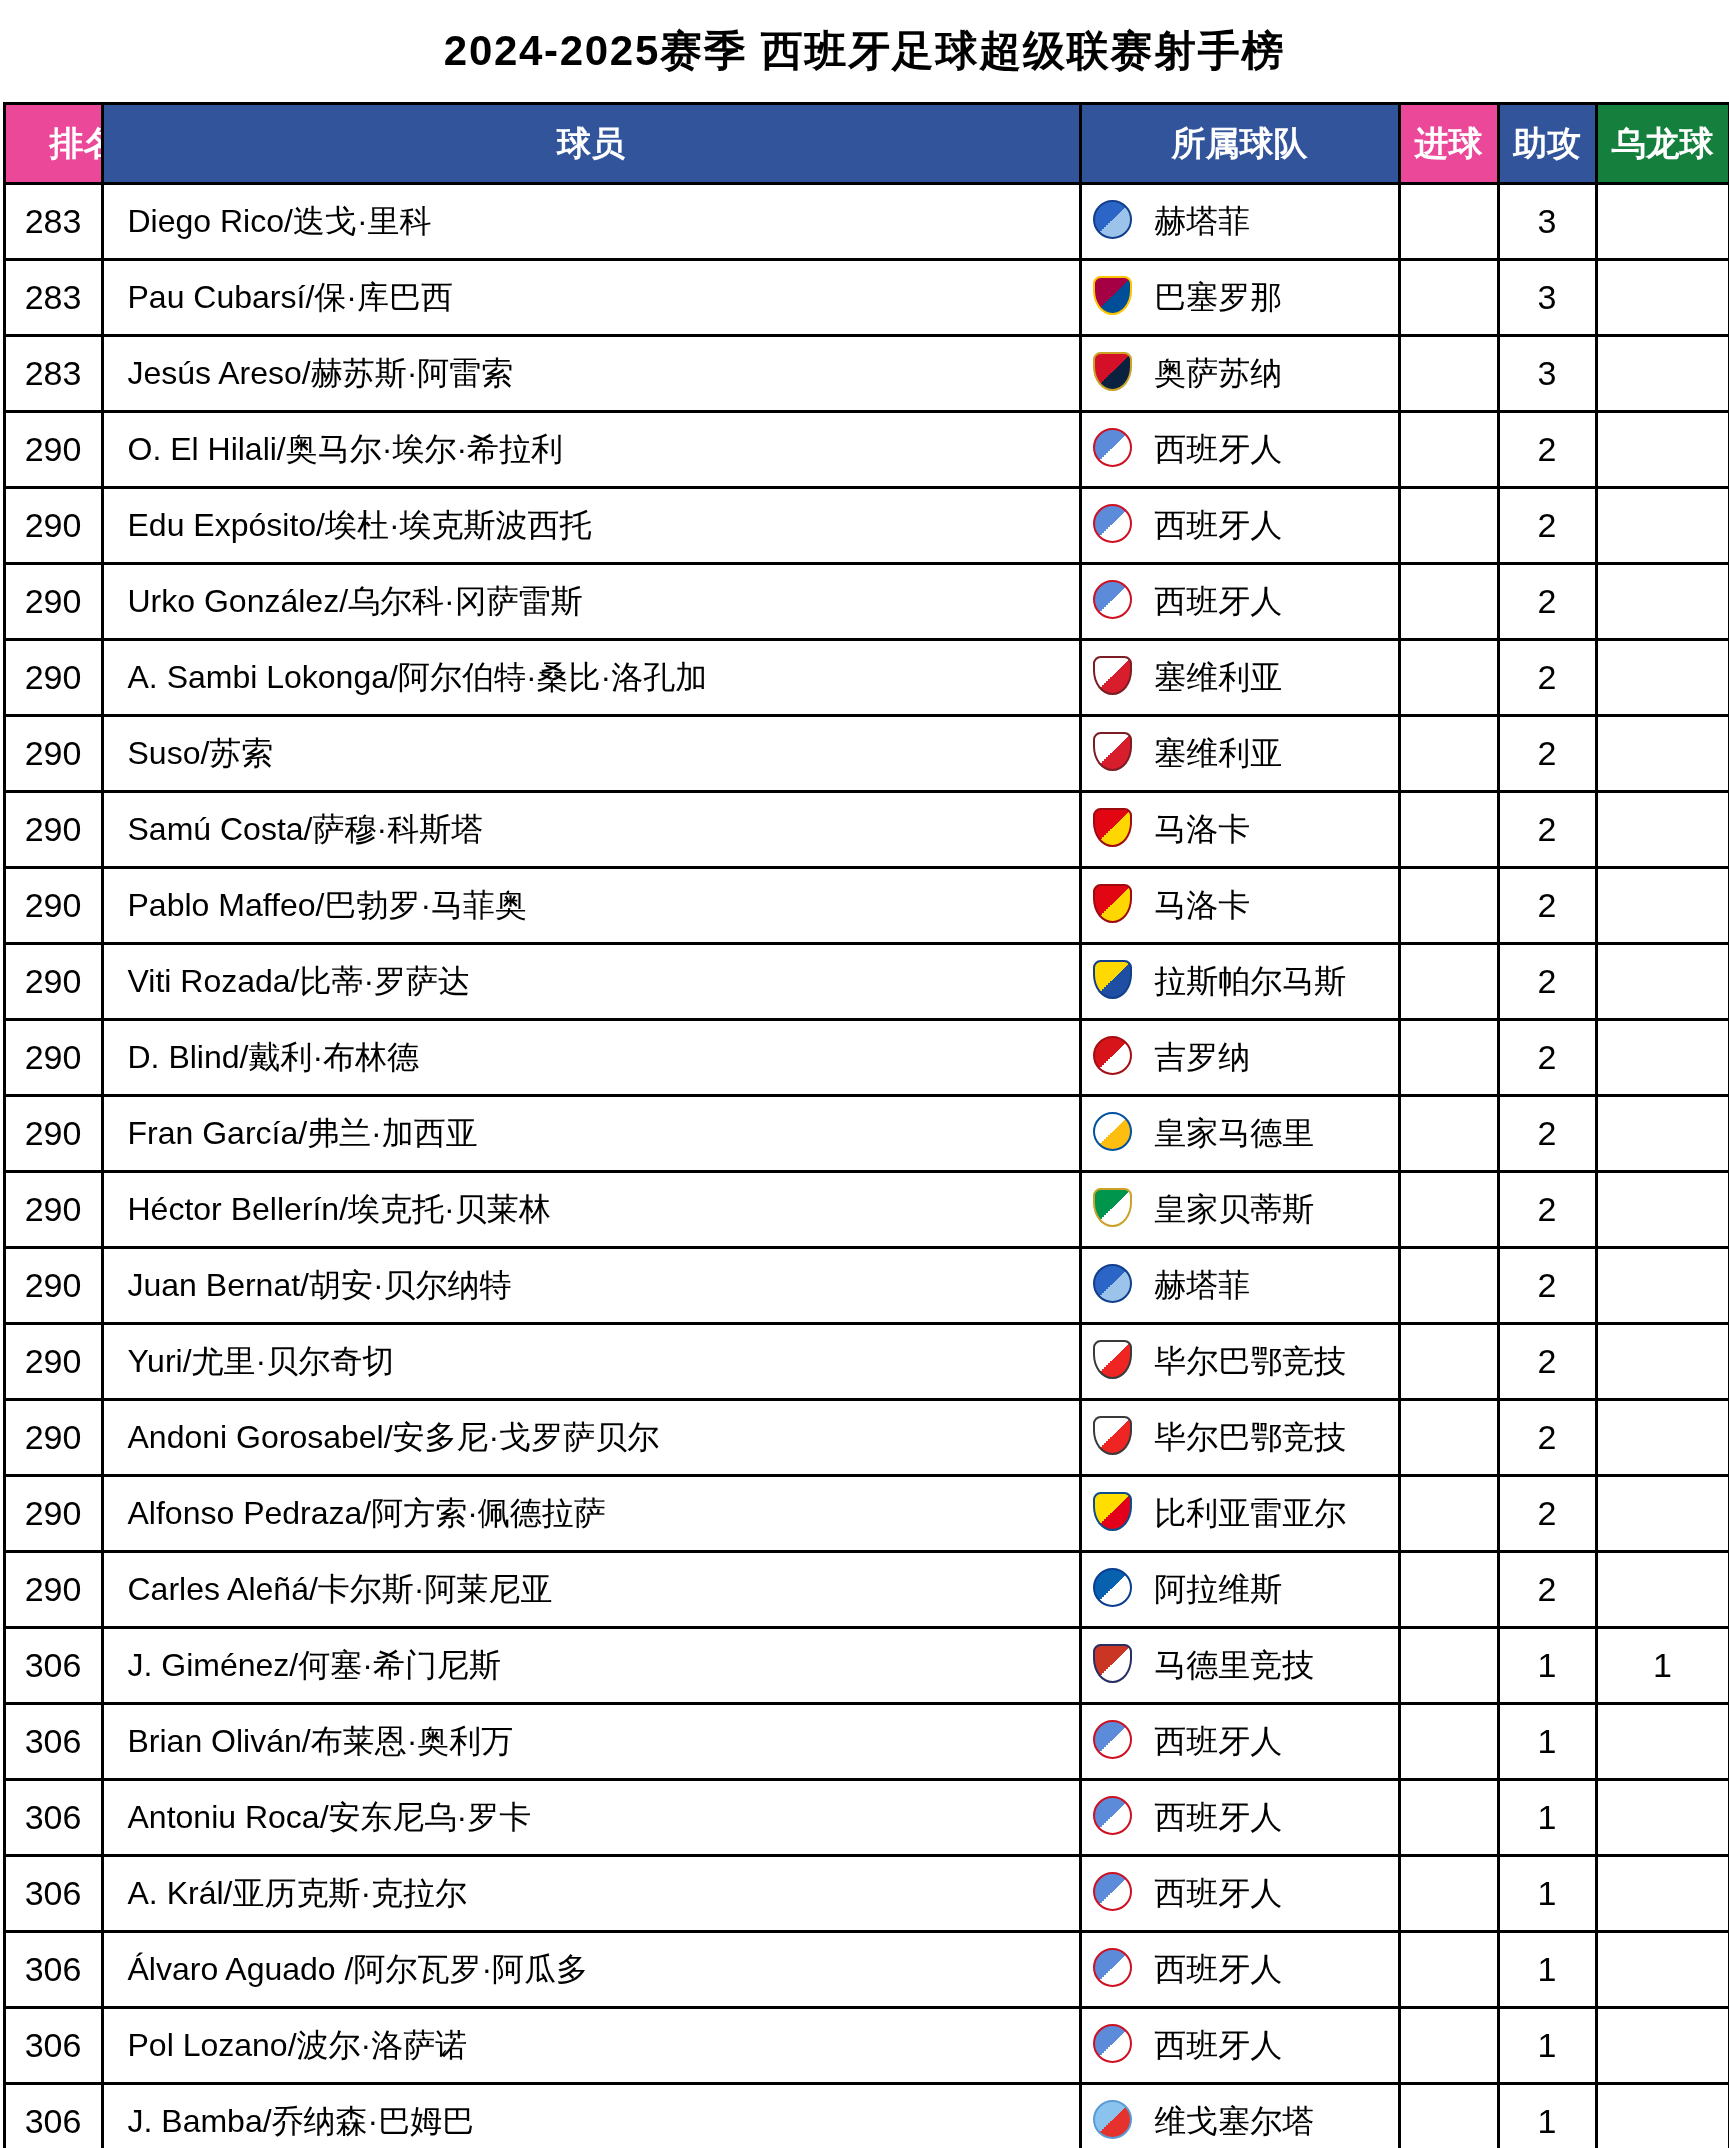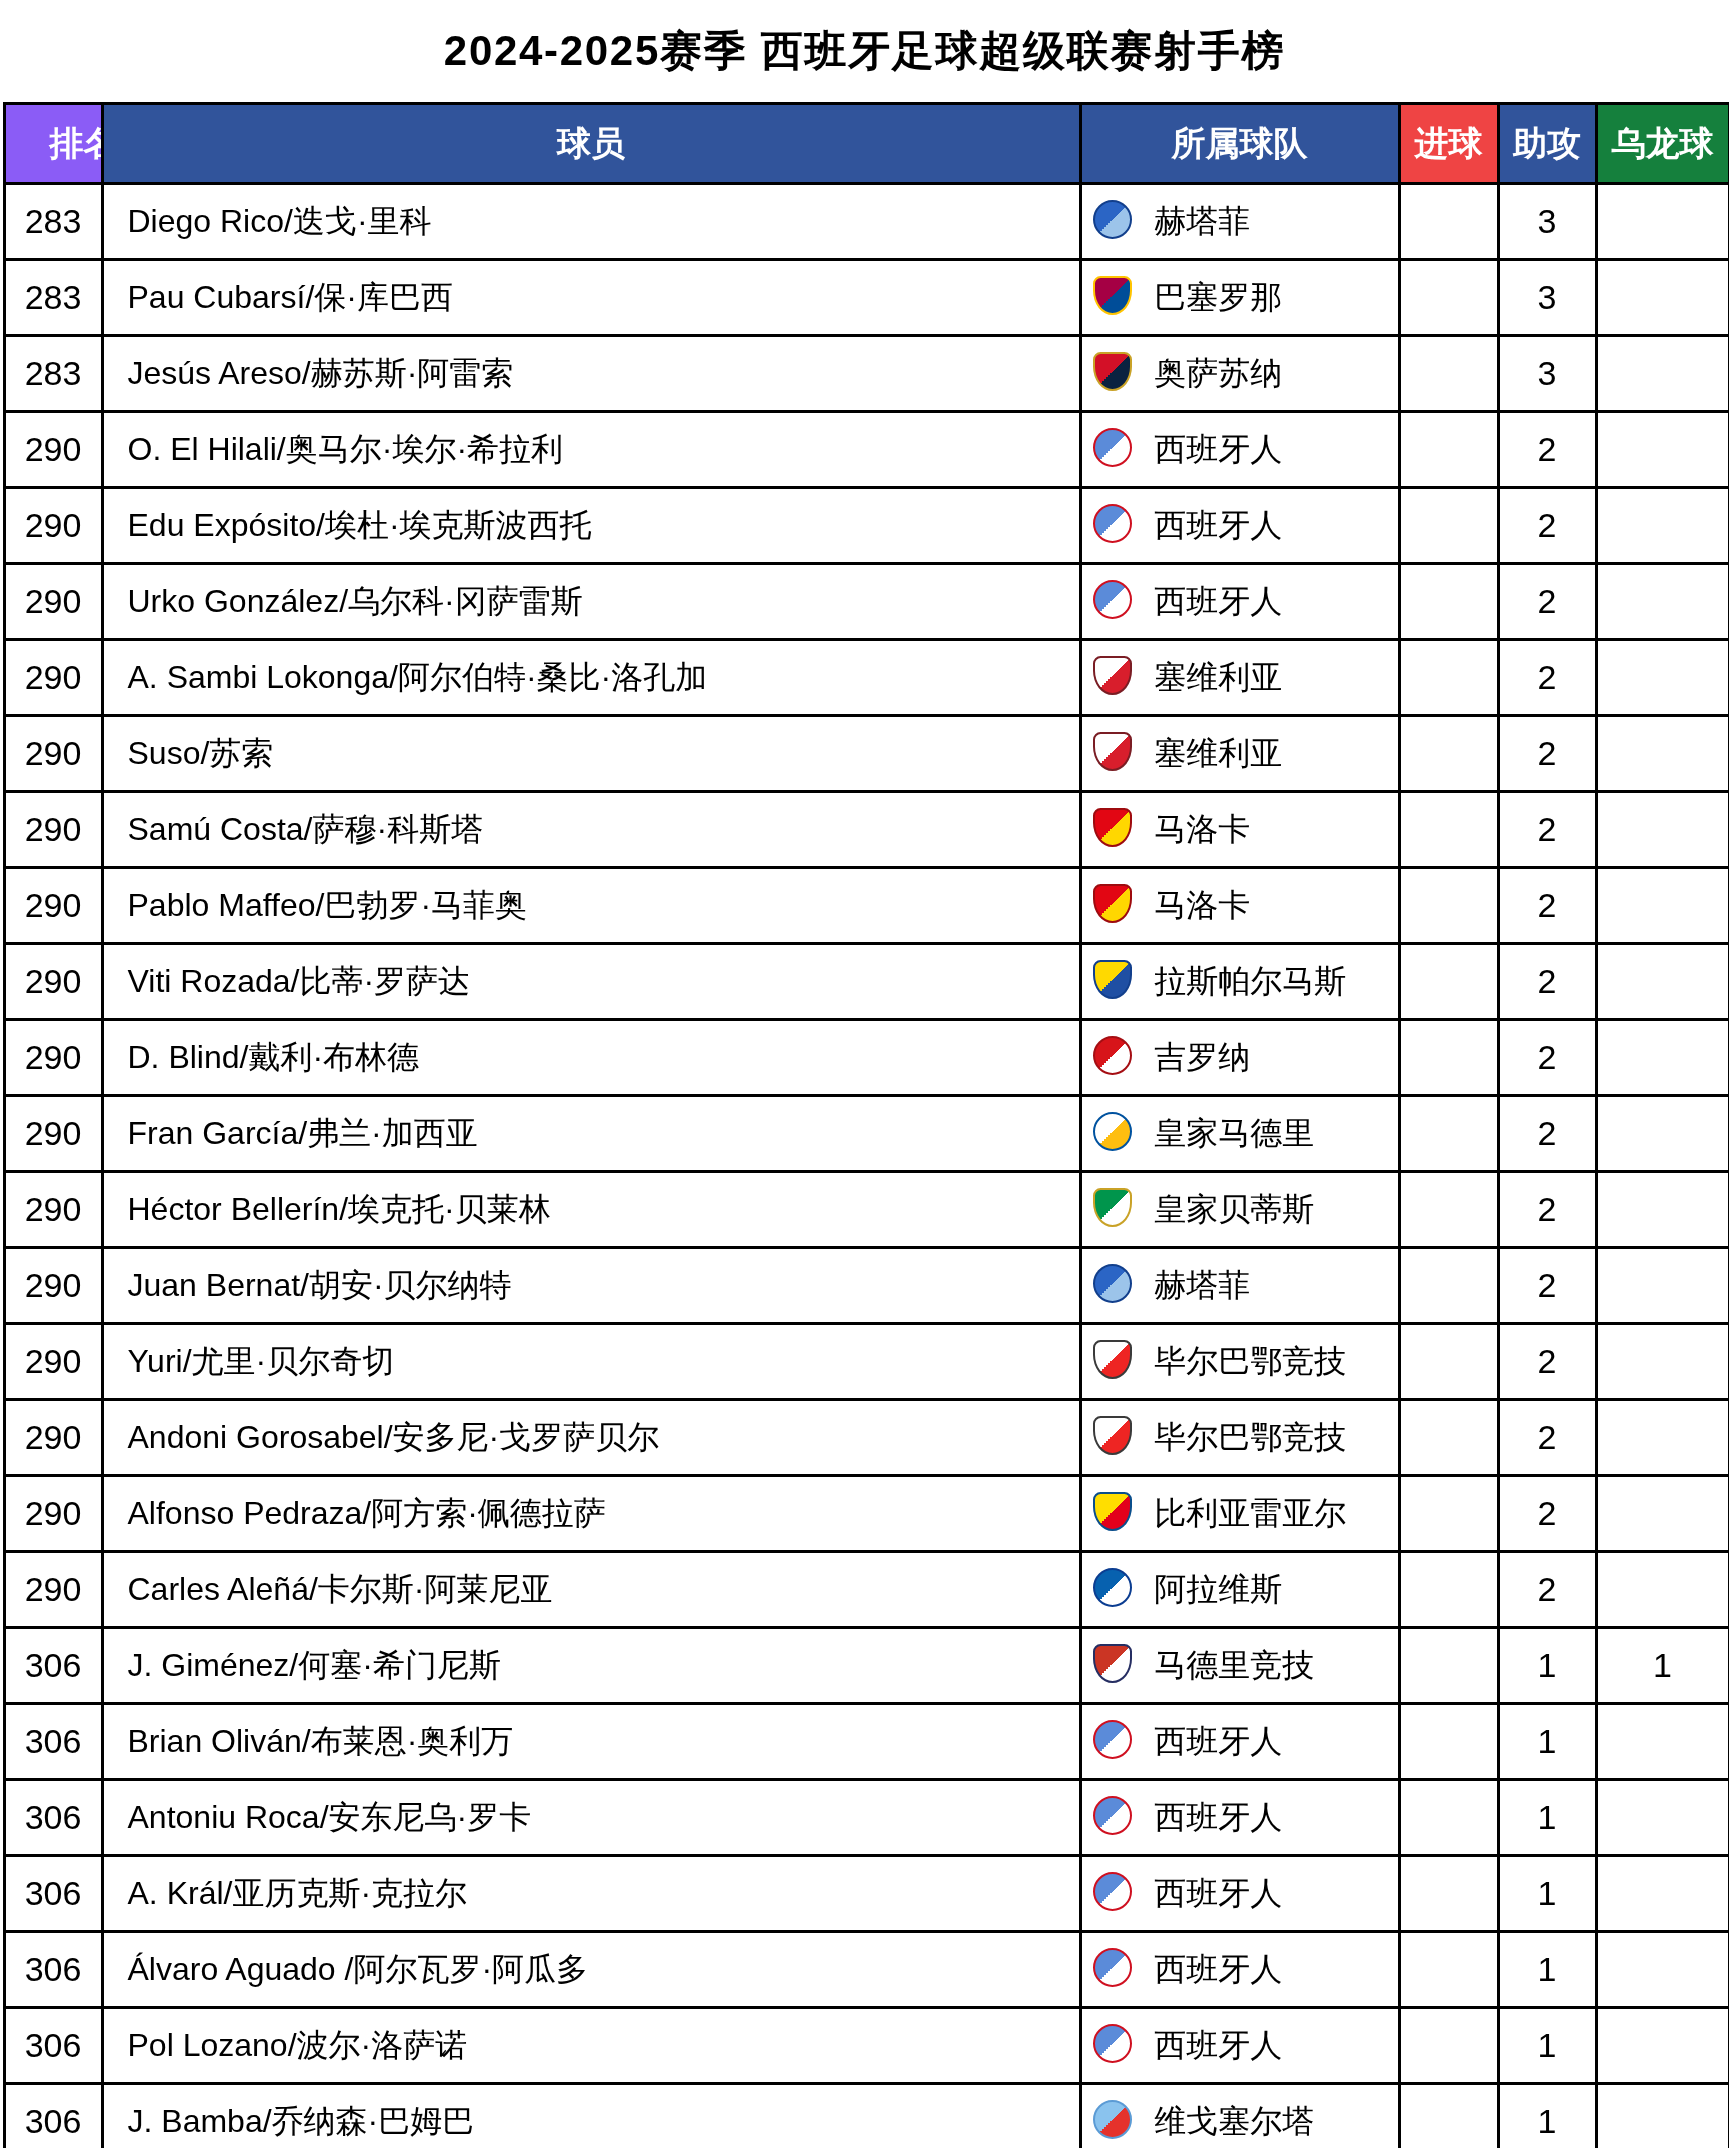--- a/index.html
+++ b/index.html
@@ -47,24 +47,24 @@
     <colgroup>
       <col style="width:98px">
       <col style="width:978px">
       <col style="width:319px">
       <col style="width:99px">
       <col style="width:98px">
       <col style="width:133px">
     </colgroup>
     <thead>
       <tr>
-        <th style="background: #8b5cf6; padding-left: 44px;">排名</th>
+        <th style="background: #ec4899; padding-left: 44px;">排名</th>
         <th style="background: rgb(49, 84, 155);">球员</th>
         <th style="background: rgb(49, 84, 155);">所属球队</th>
-        <th style="background: #ef4444;">进球</th>
+        <th style="background: #ec4899;">进球</th>
         <th style="background: rgb(49, 84, 155);">助攻</th>
         <th style="background: #15803d;">乌龙球</th>
       </tr>
     </thead>
     <tbody id="rows">
         <tr>
     <td class="c-rank">283</td>
     <td class="c-player">Diego Rico/迭戈·里科</td>
     <td class="c-team">
       <span class="team-wrap">

